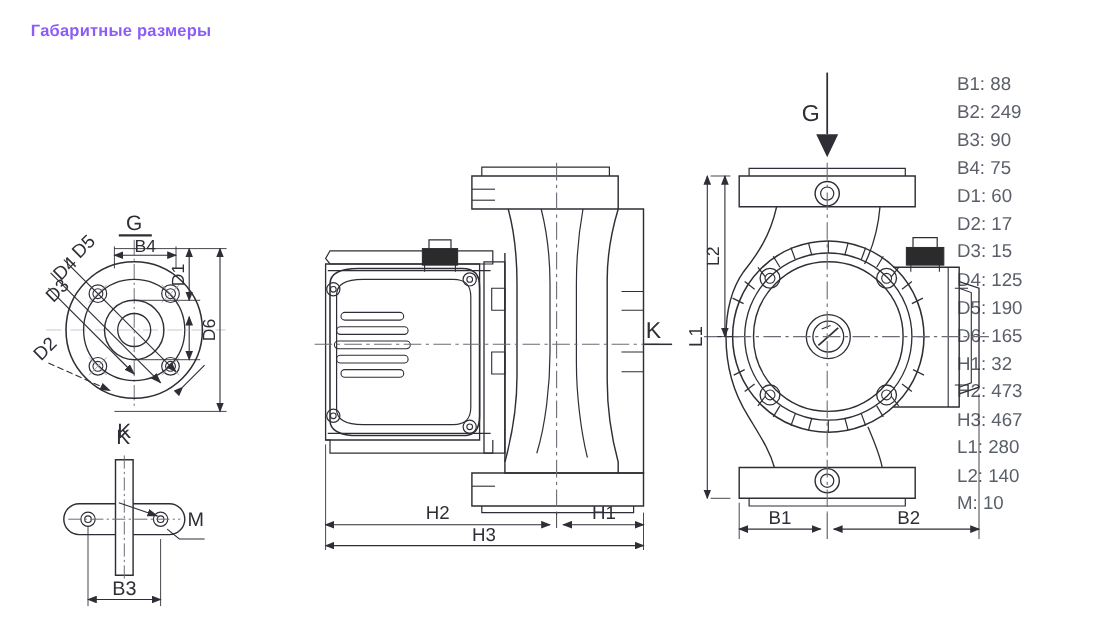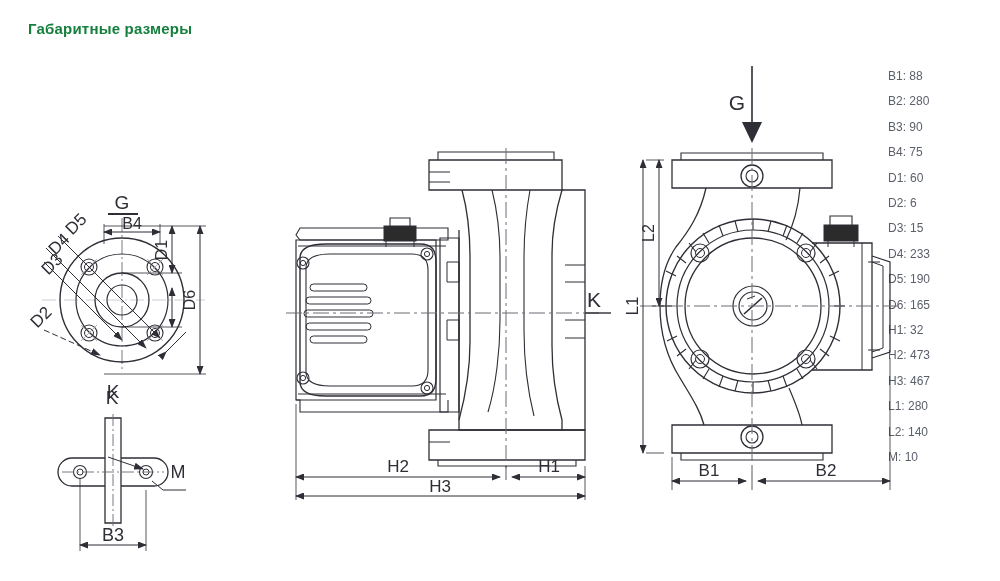--- a/index.html
+++ b/index.html
@@ -14,28 +14,28 @@
     overflow: hidden;
     font-family: "Liberation Sans", sans-serif;
     color: #3c3c46;
   }
   #page-title {
     position: absolute;
     left: 28px;
     top: 20px;
     font-size: 15px;
     font-weight: bold;
-    color: #15803d;
+    color: #8b5cf6;
     letter-spacing: 0.2px;
   }
   #legend {
     position: absolute;
-    left: 888px;
+    left: 870px;
     top: 64px;
-    font-size: 12px;
+    font-size: 17px;
     color: #5a5f69;
     line-height: 25.4px;
     white-space: nowrap;
   }
   #legend .legend-row { display: block; }
   .svg-layer {
     position: absolute;
     left: 0; top: 0;
     width: 1000px;
     height: 581px;
@@ -45,27 +45,27 @@
     fill: #2e2e36;
   }
 </style>
 </head>
 <body>
 
 <div id="page-title">Габаритные размеры</div>
 
 <div id="legend">
   <span class="legend-row">B1: 88</span>
-  <span class="legend-row">B2: 280</span>
+  <span class="legend-row">B2: 249</span>
   <span class="legend-row">B3: 90</span>
   <span class="legend-row">B4: 75</span>
   <span class="legend-row">D1: 60</span>
-  <span class="legend-row">D2: 6</span>
+  <span class="legend-row">D2: 17</span>
   <span class="legend-row">D3: 15</span>
-  <span class="legend-row">D4: 233</span>
+  <span class="legend-row">D4: 125</span>
   <span class="legend-row">D5: 190</span>
   <span class="legend-row">D6: 165</span>
   <span class="legend-row">H1: 32</span>
   <span class="legend-row">H2: 473</span>
   <span class="legend-row">H3: 467</span>
   <span class="legend-row">L1: 280</span>
   <span class="legend-row">L2: 140</span>
   <span class="legend-row">M: 10</span>
 </div>
 

